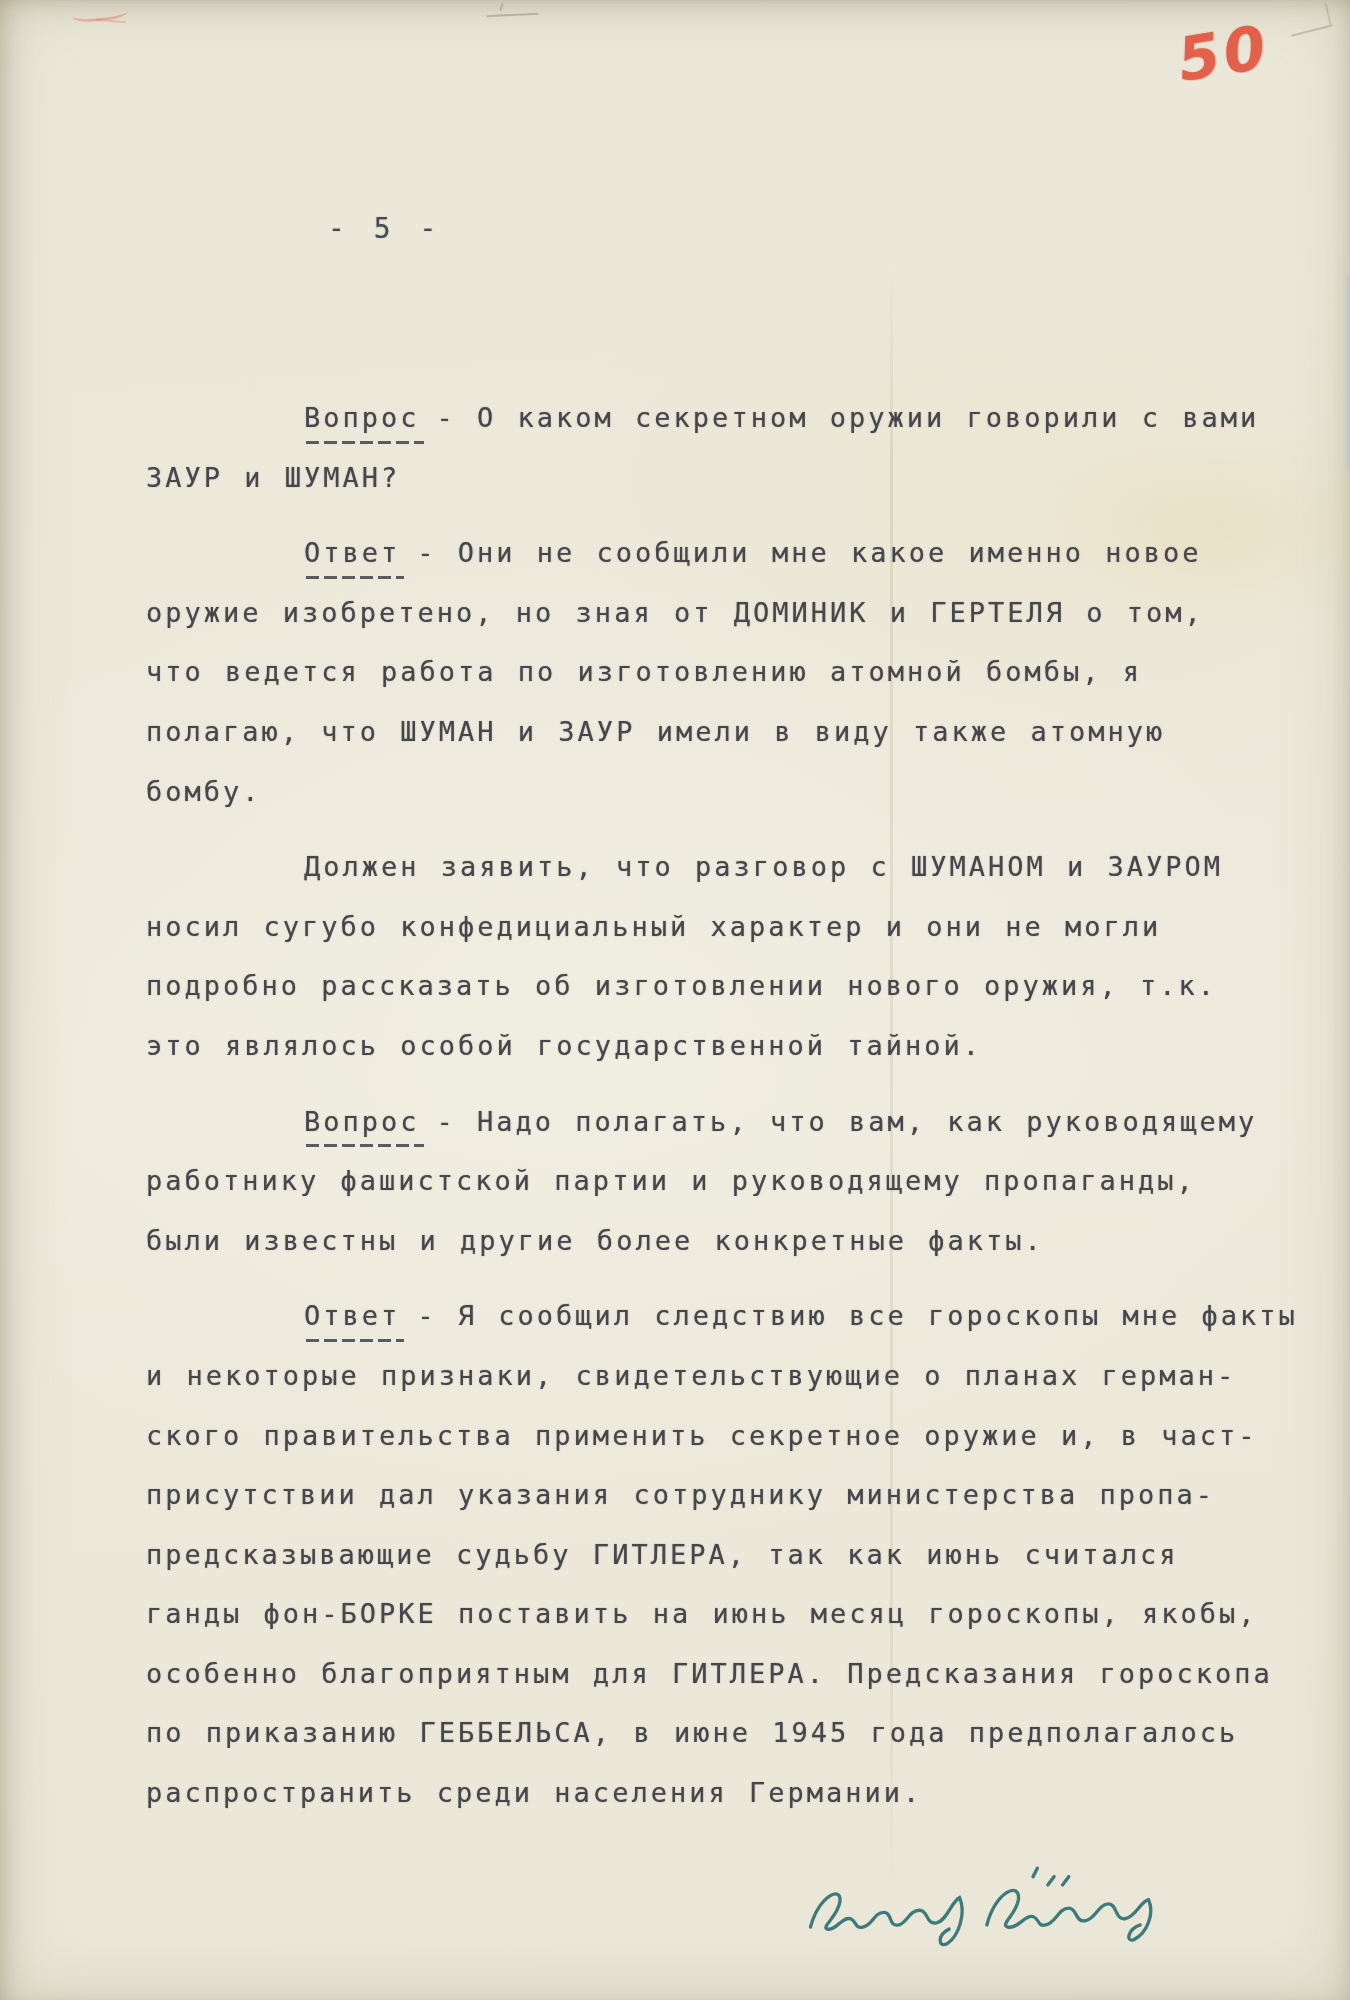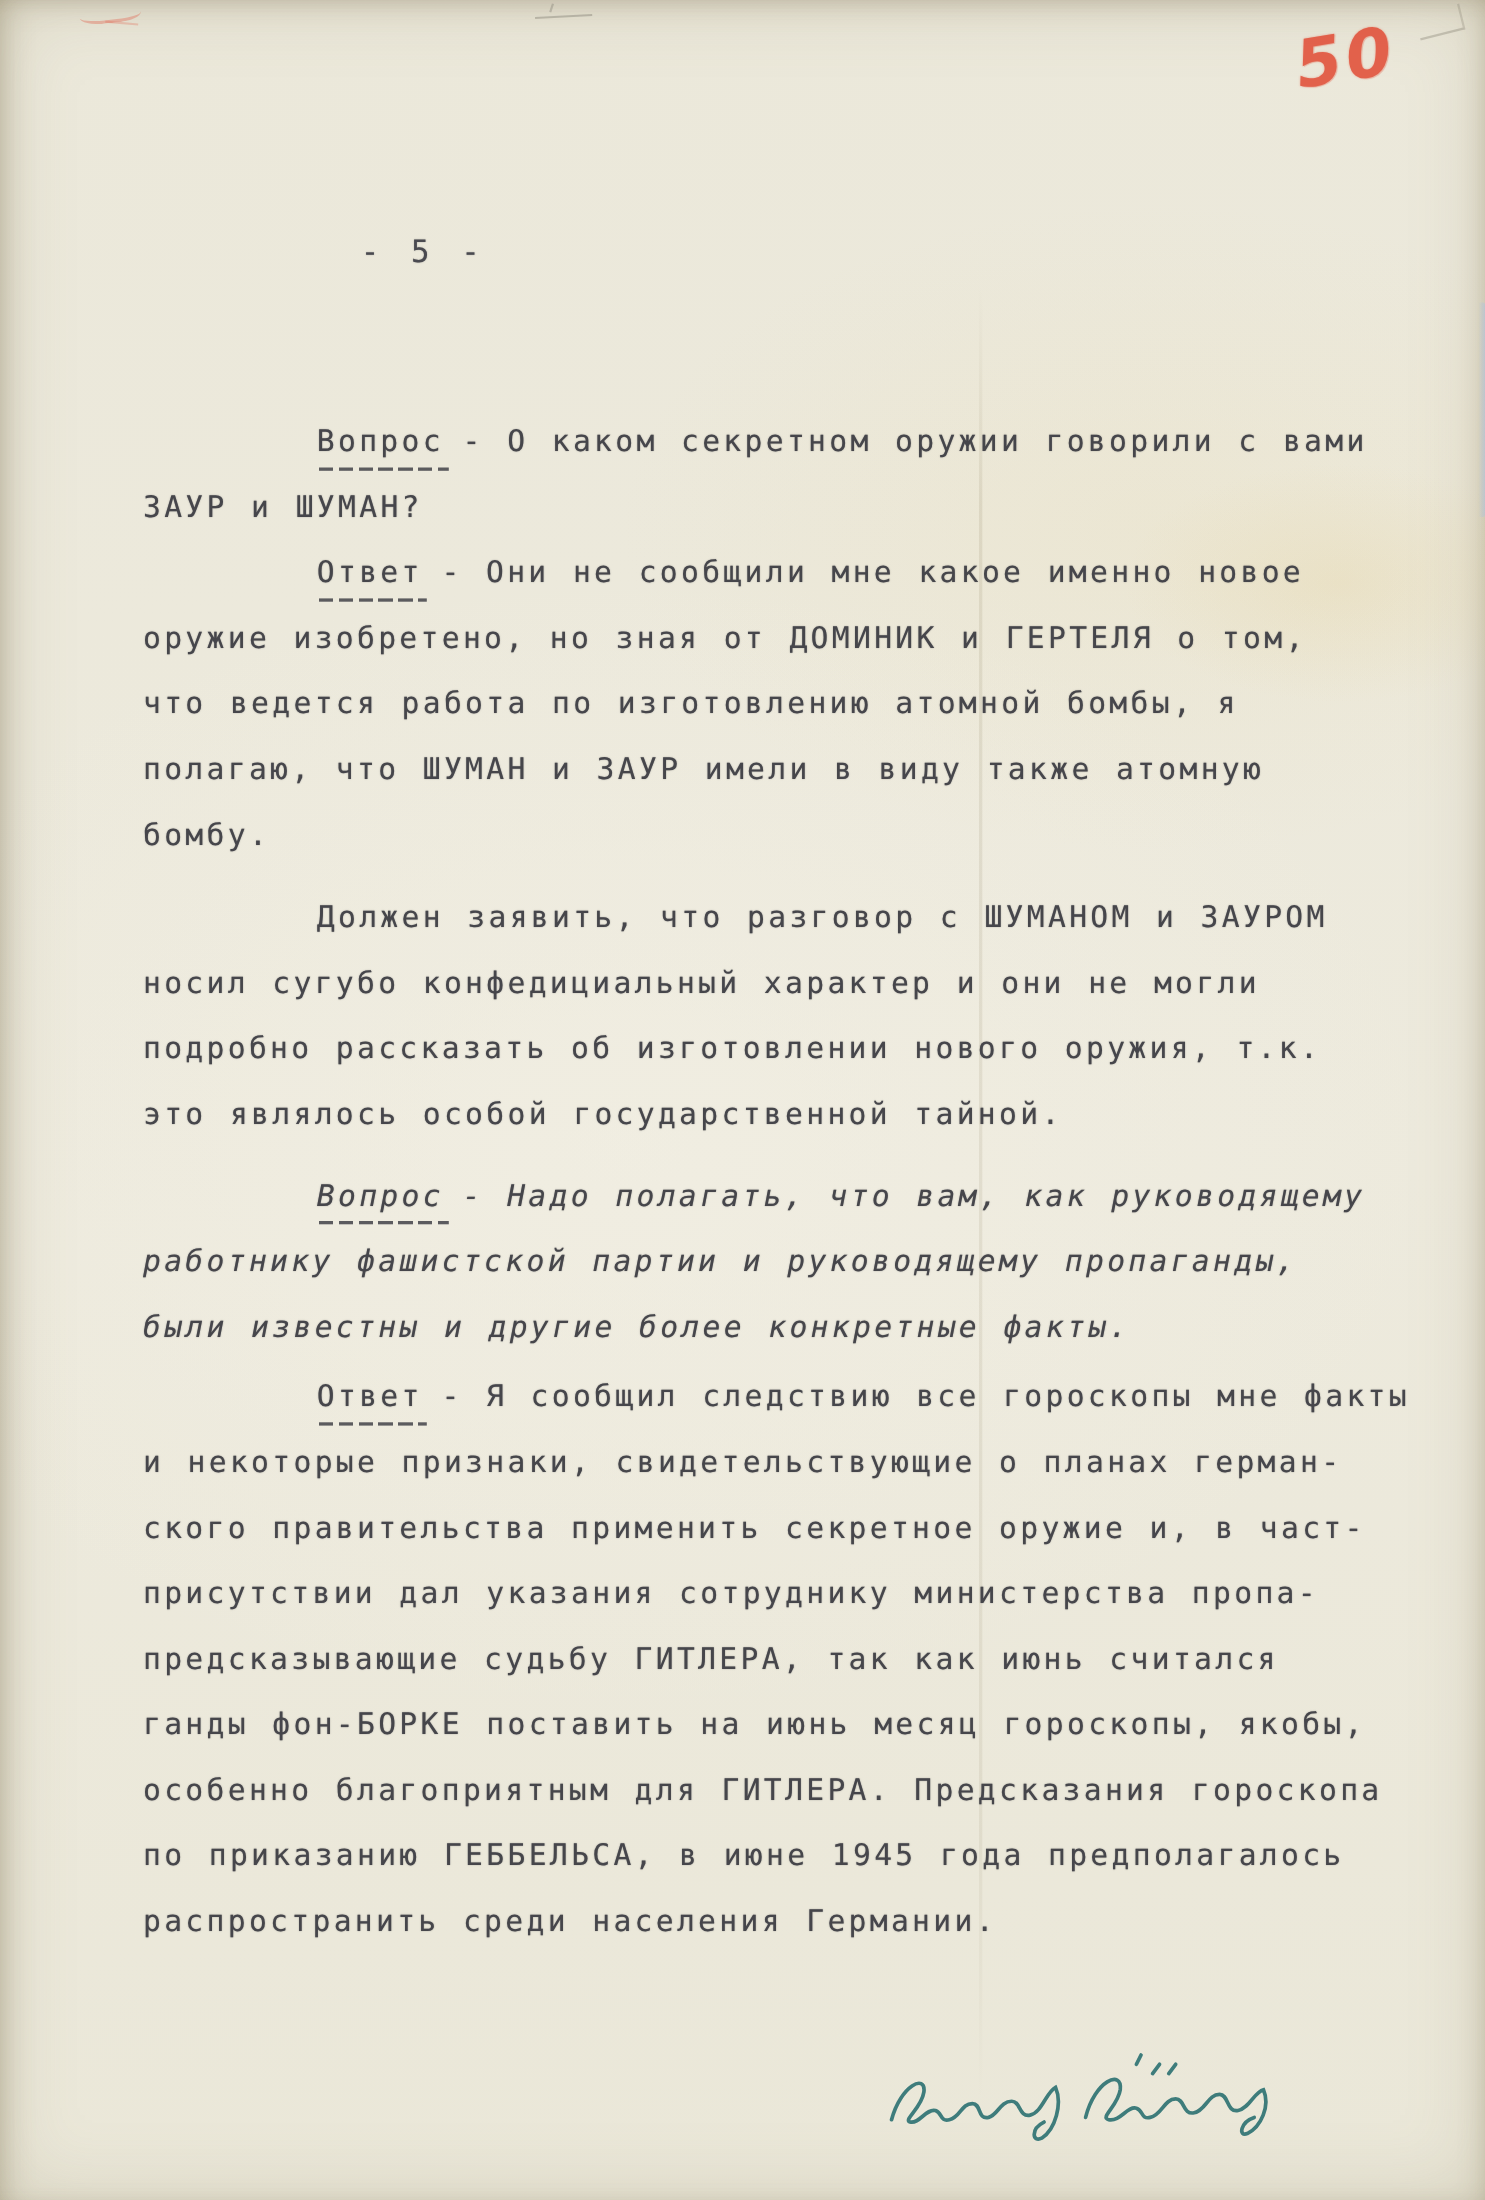--- a/index.html
+++ b/index.html
@@ -59,23 +59,23 @@
     text-shadow:0 0 1.2px rgba(60,60,66,.5);
   }
   
   .typeblock{
     position:absolute;left:130px;top:372px;width:1205px;
     font-size:27px;line-height:59.6px;letter-spacing:3px;word-spacing:2px;
     color:#46464b;
     text-shadow:0 0 1.2px rgba(60,60,66,.55);
     white-space:nowrap;
   }
-  .para{margin:0;}
+  .para{margin:16px;}
   .para.p3{margin-top:16px;}
-  .para.p4{margin-top:14px;font-style:italic;}
+  .para.p4{margin-top:14px;}
   .para.p5{margin-top:4px;}
   .line{height:59.6px;}
   .line.first{padding-left:158px;}
   .lead{position:relative;display:inline-block;}
   .lead::after{
     content:"";position:absolute;left:2px;right:-4px;bottom:4px;height:3px;
     background:repeating-linear-gradient(90deg,rgba(66,66,72,.85) 0 13px, rgba(0,0,0,0) 13px 18px);
   }
   .rest{margin-left:17px;}
   

